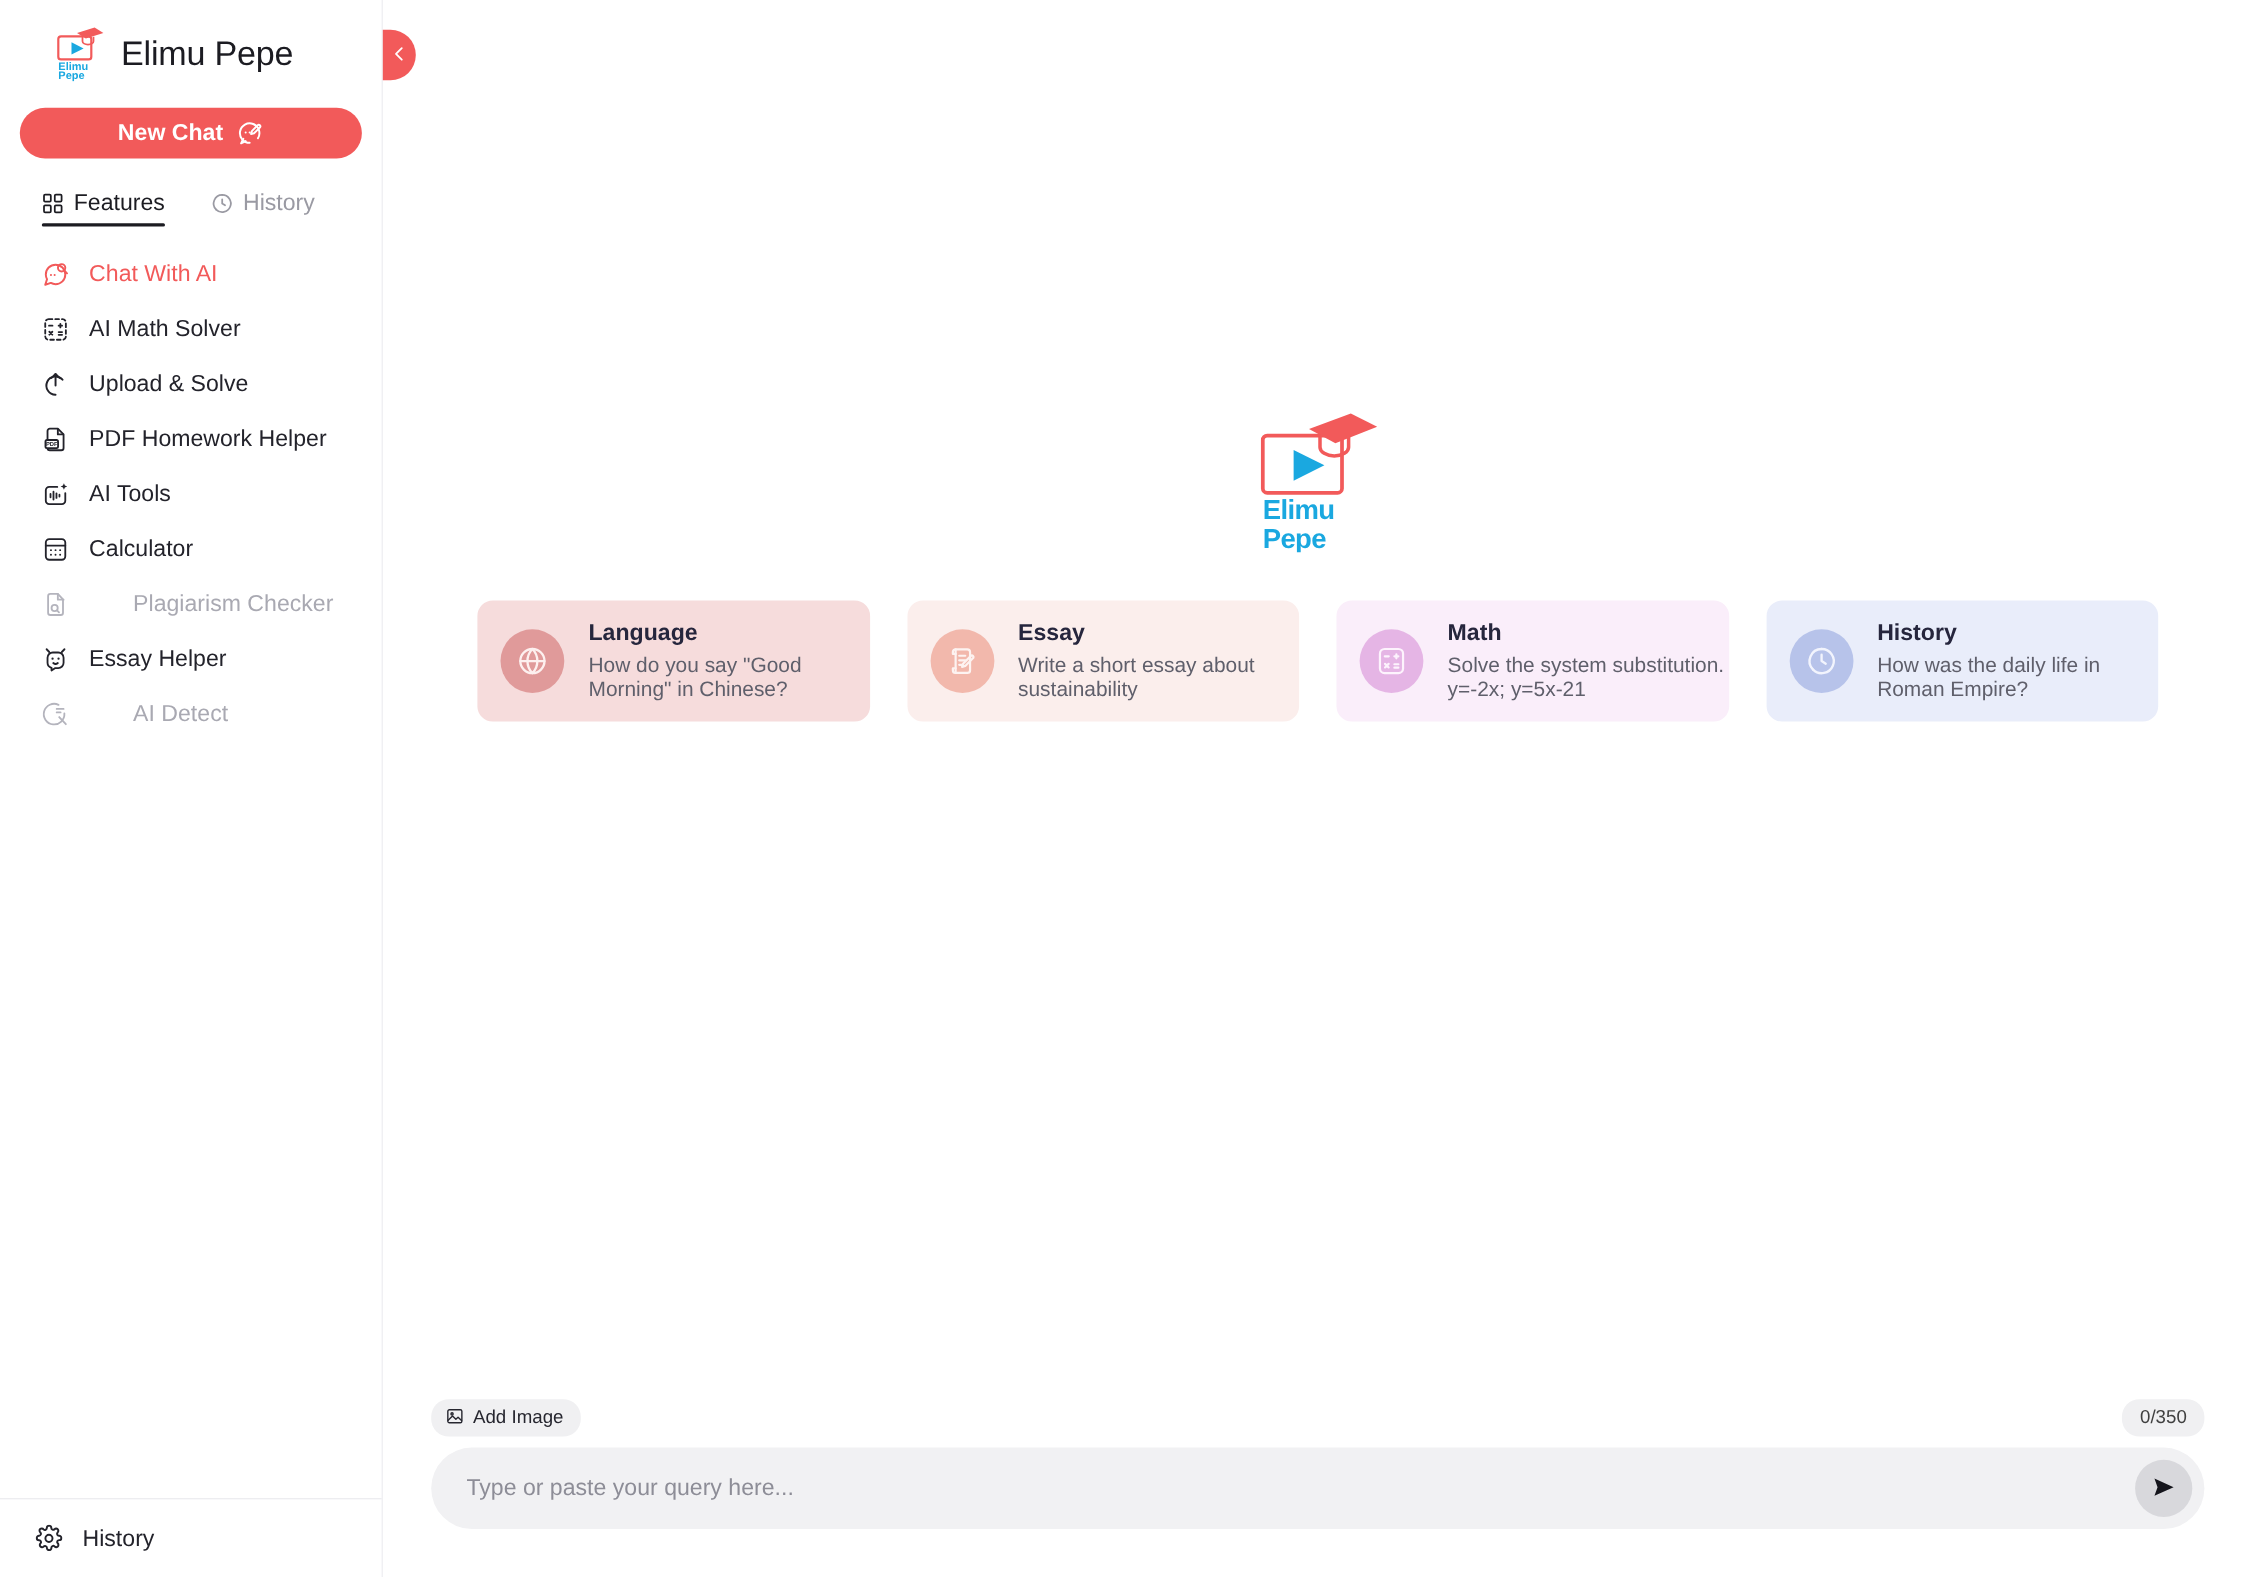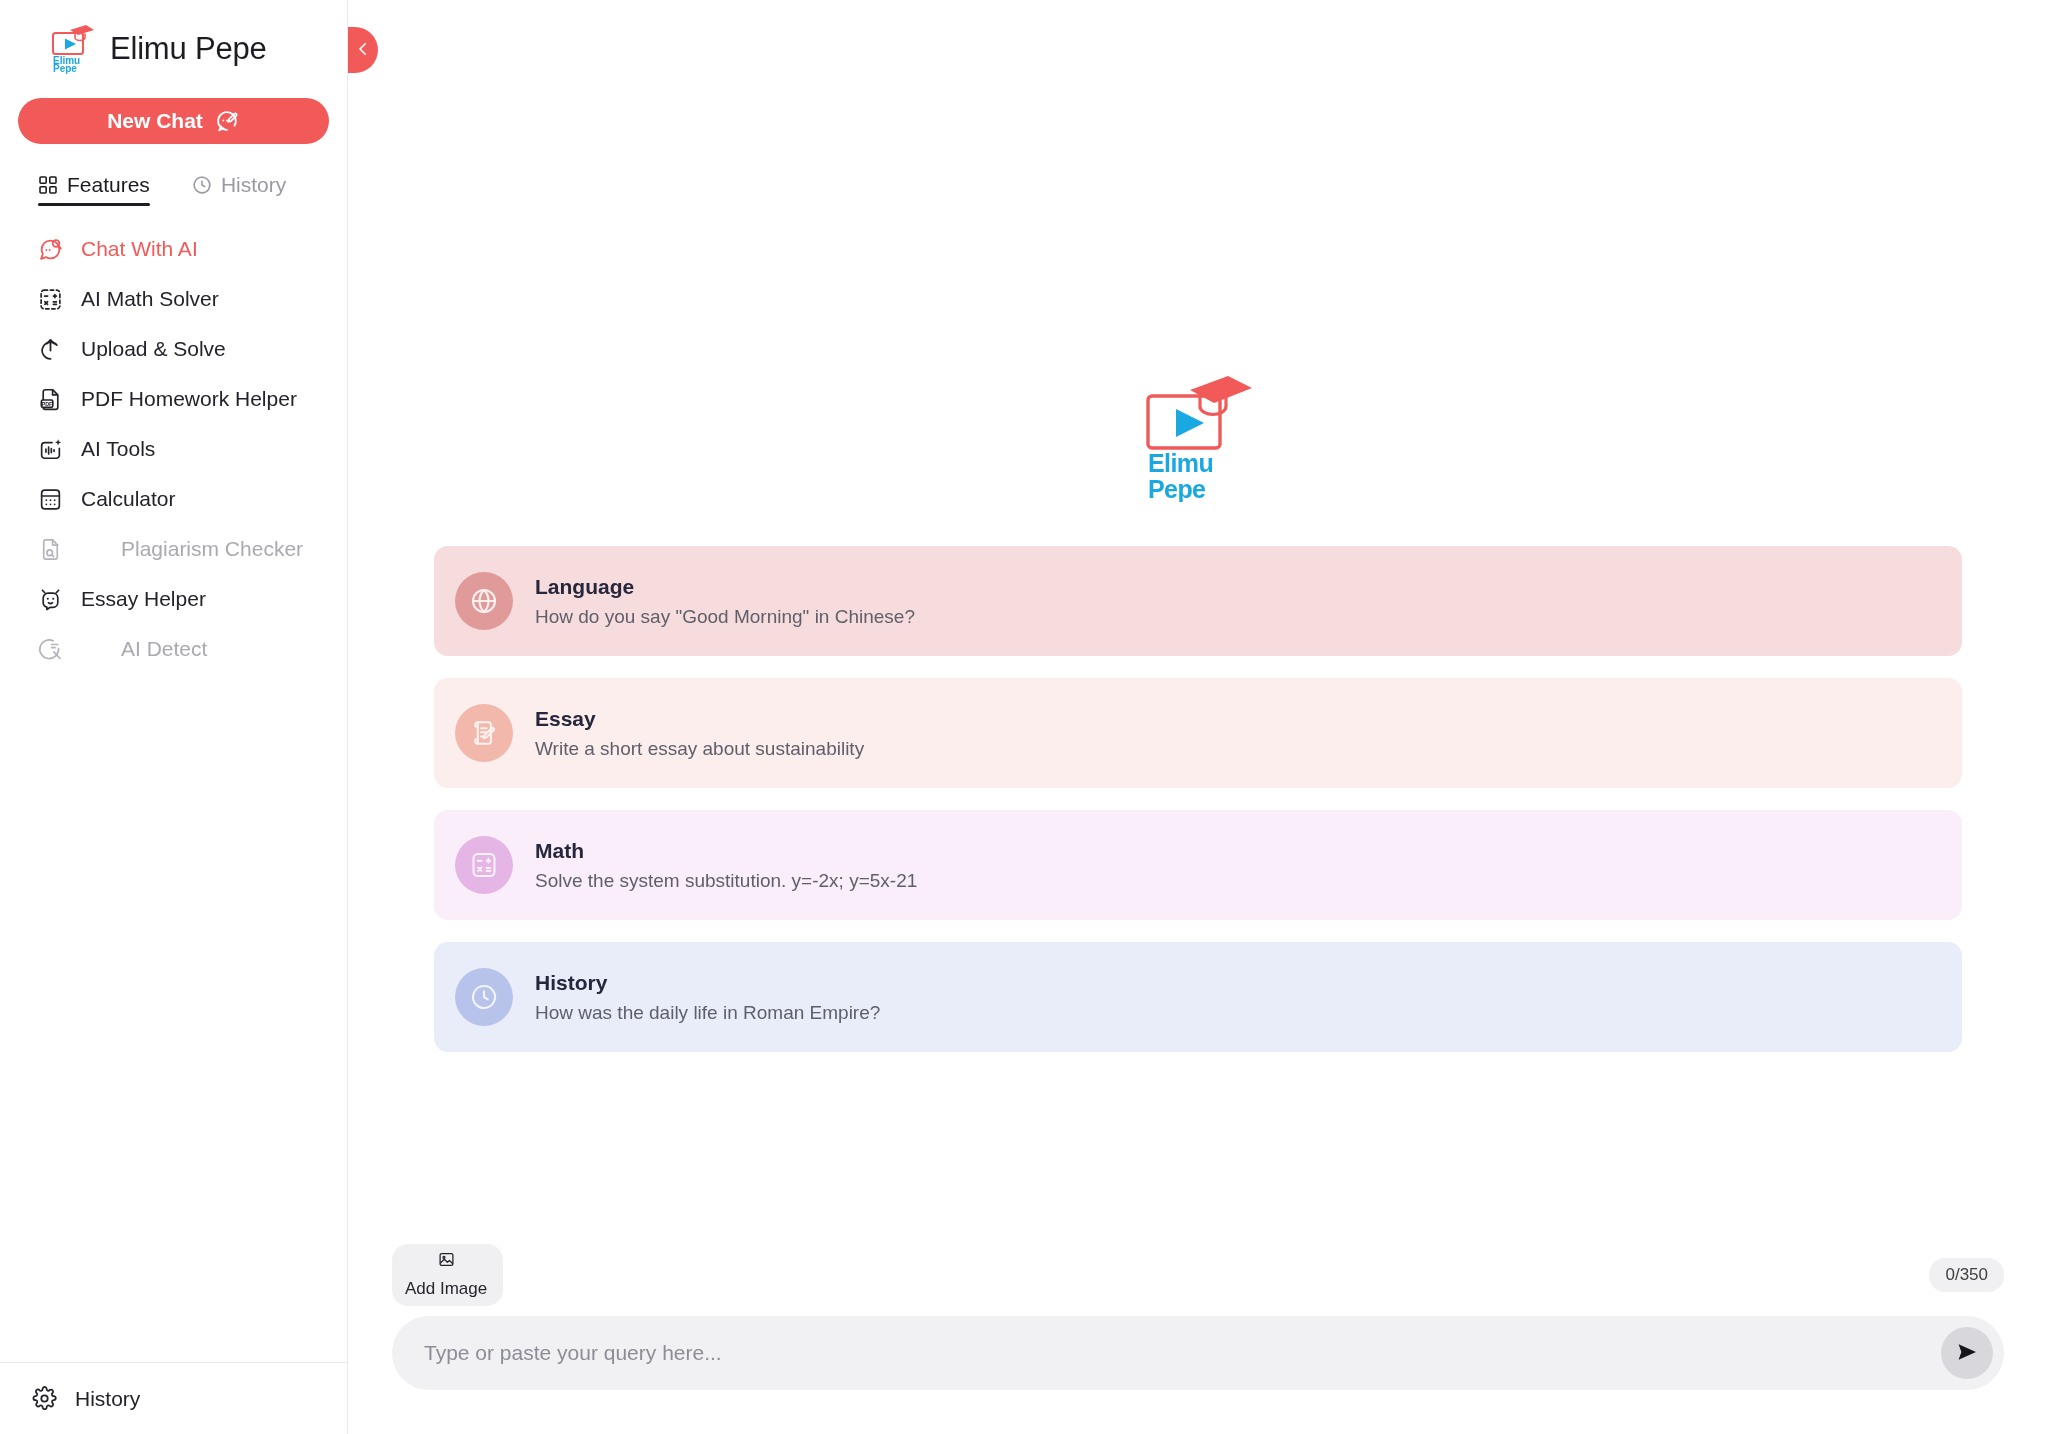--- a/index.html
+++ b/index.html
@@ -90,21 +90,21 @@
   .hero { margin-top: 374px; display: flex; flex-direction: column; align-items: center; }
   .hero-logo { width: 112px; height: 128px; }
   .hero-title {
     margin-top: 41px; font-size: 30px; font-weight: 700;
     color: #262641; letter-spacing: -0.3px;
   }
 
   .cards {
     margin-top: 44px;
     width: 1528px;
-    display: grid; grid-template-columns: 1fr;
+    display: grid; grid-template-columns: 1fr 1fr 1fr 1fr;
     column-gap: 34px; row-gap: 22px;
   }
   .card {
     height: 110px; border-radius: 14px;
     display: flex; align-items: center; gap: 22px;
     padding-left: 21px; cursor: pointer;
   }
   .card-ico {
     width: 58px; height: 58px; border-radius: 50%;
     display: flex; align-items: center; justify-content: center;
@@ -123,21 +123,20 @@
   }
   .composer-row {
     display: flex; align-items: center; justify-content: space-between;
     margin-bottom: 10px;
   }
   .add-image-btn {
     display: inline-flex; align-items: center; gap: 8px;
     background: #f0f0f2; border-radius: 16px;
     padding: 7px 16px 7px 13px; cursor: pointer; border: none;
     font-family: "Liberation Sans", sans-serif;
-    flex-direction: column;
   }
   .add-image-label { font-size: 17px; color: #26262f; }
   .char-count {
     background: #f0f0f2; border-radius: 16px;
     padding: 7px 16px; font-size: 17px; color: #404040;
   }
   .input-wrap {
     position: relative; height: 74px;
     background: #f1f1f3; border-radius: 37px;
     display: flex; align-items: center;

